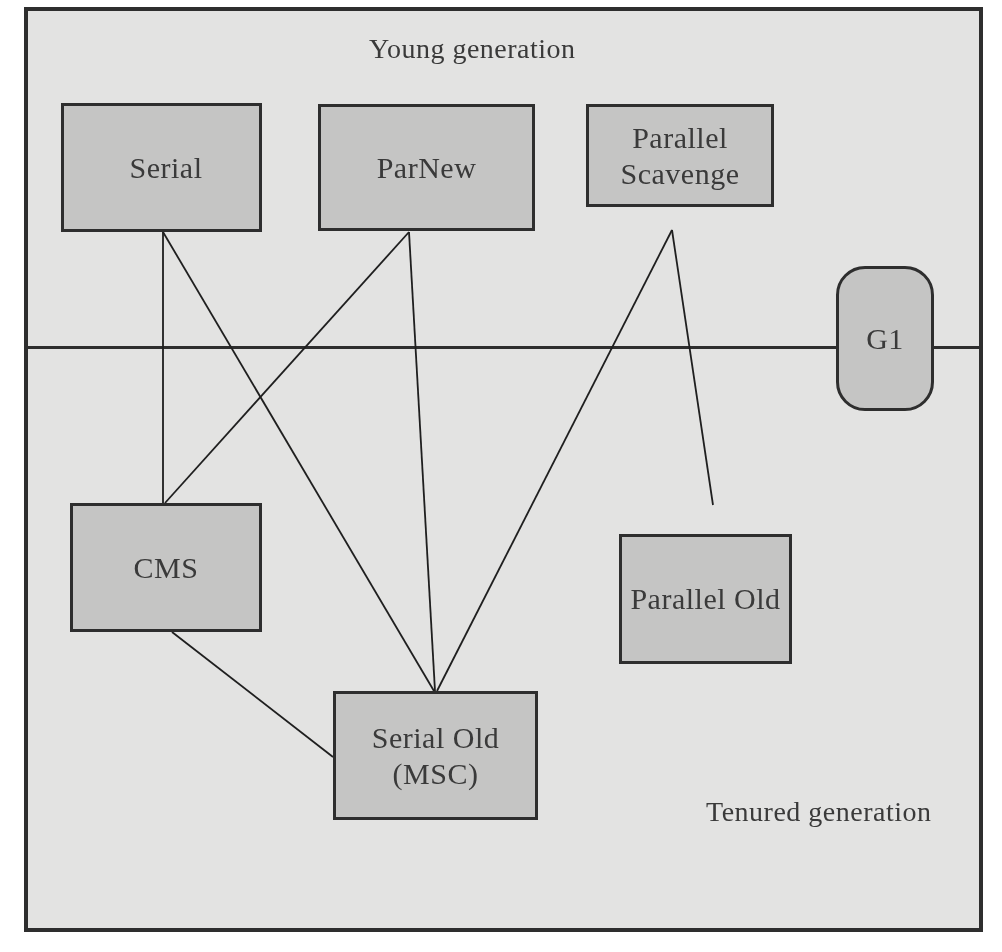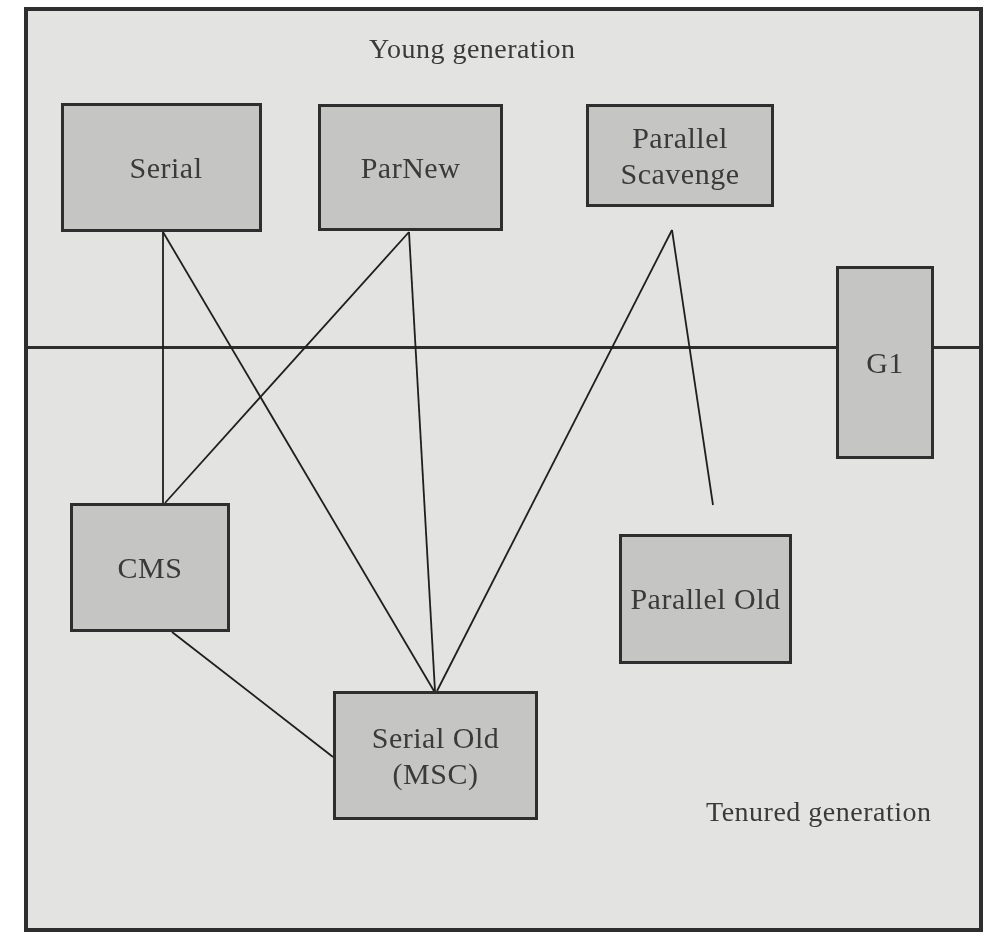--- a/index.html
+++ b/index.html
@@ -45,24 +45,24 @@
     text-align: center;
   }
   .node .lbl {
     font-size: 30px;
     line-height: 1.18;
     color: #3a3a3a;
     white-space: pre-line;
     letter-spacing: 0.5px;
   }
   #node-serial        { left: 61px;  top: 103px; width: 201px; height: 129px; padding-left: 9px; }
-  #node-parnew        { left: 318px; top: 104px; width: 185px; height: 127px; text-align: right; }
+  #node-parnew        { left: 318px; top: 104px; width: 217px; height: 127px; text-align: right; }
   #node-pscavenge     { left: 586px; top: 104px; width: 188px; height: 103px; }
-  #node-g1            { left: 836px; top: 266px; width: 98px;  height: 193px; }
-  #node-cms           { left: 70px;  top: 503px; width: 160px; height: 129px; }
+  #node-g1            { left: 836px; top: 266px; width: 98px;  height: 145px; border-radius: 29px; }
+  #node-cms           { left: 70px;  top: 503px; width: 192px; height: 129px; }
   #node-parallel-old  { left: 619px; top: 534px; width: 173px; height: 130px; }
   #node-serial-old    { left: 333px; top: 691px; width: 205px; height: 129px; }
   .region-label {
     position: absolute;
     z-index: 2;
     font-size: 28px;
     color: #3a3a3a;
     letter-spacing: 0.5px;
     white-space: nowrap;
   }

